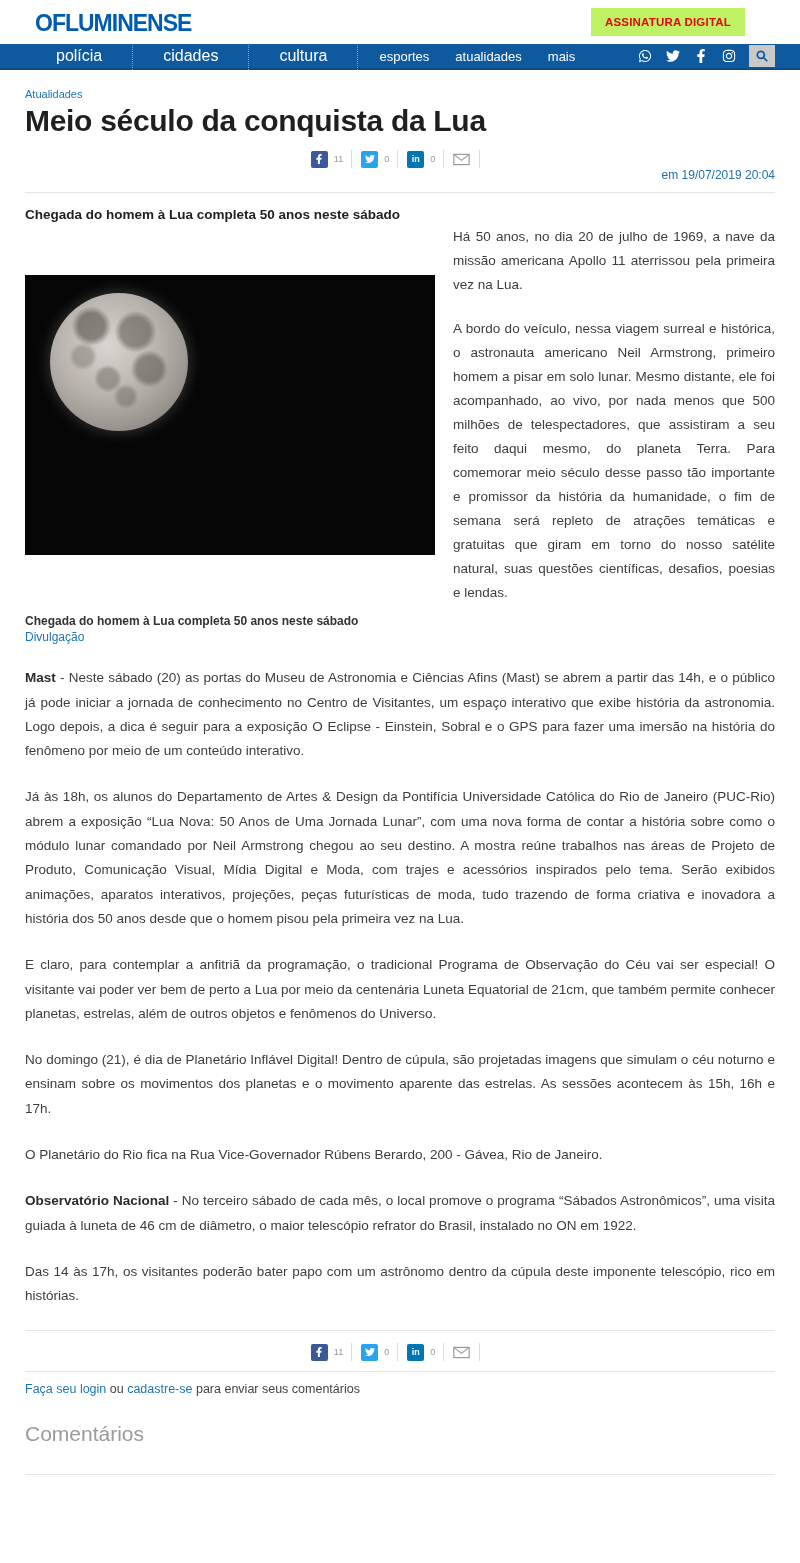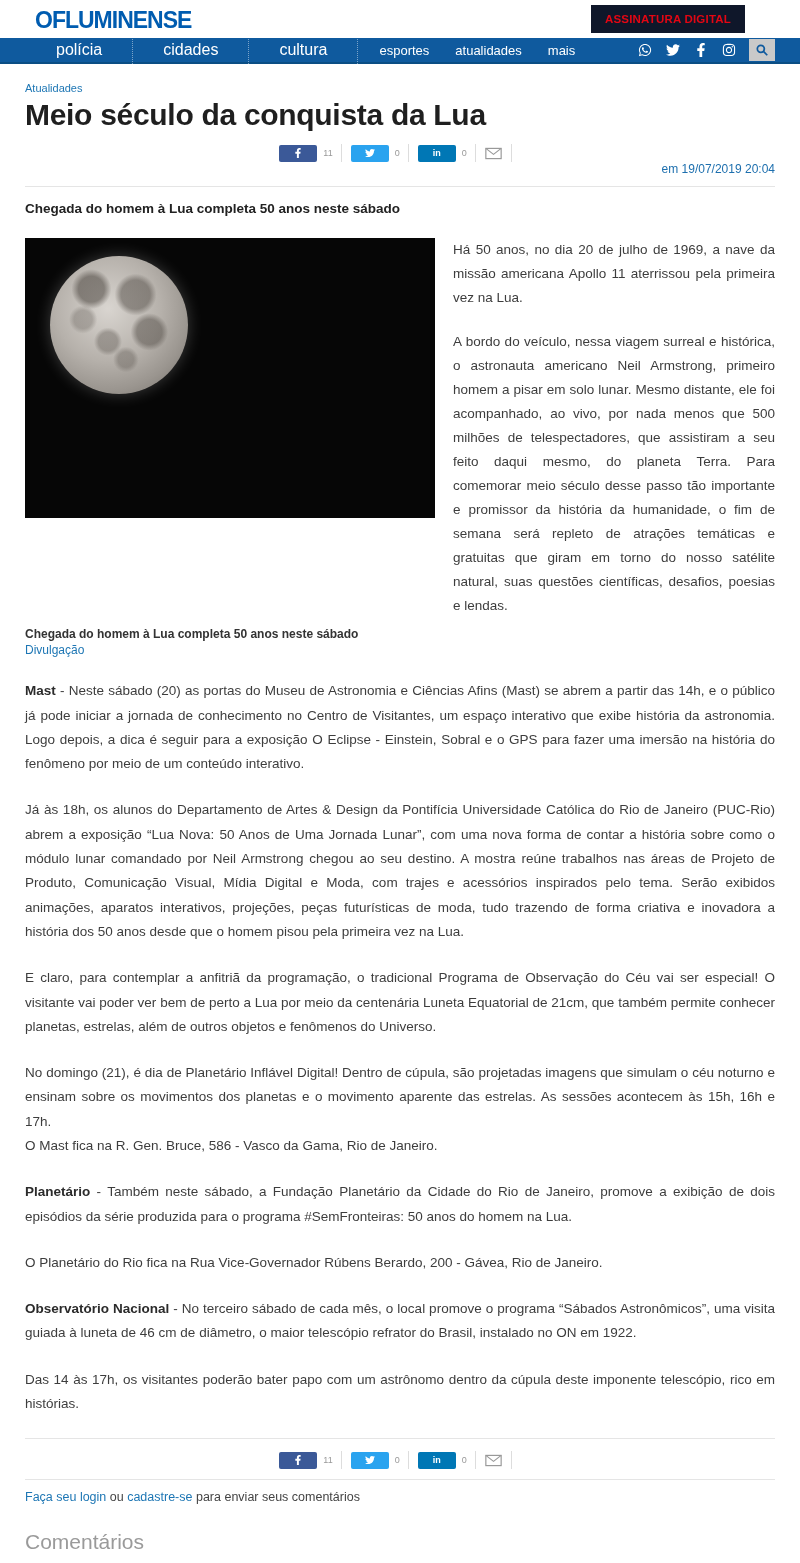--- a/index.html
+++ b/index.html
@@ -1,21 +1,21 @@
 <!DOCTYPE html>
 <html><head>
 <meta charset="utf-8">
 <style>
   * { margin:0; padding:0; box-sizing:border-box; }
   body { width:800px; font-family:"Liberation Sans","DejaVu Sans",sans-serif; background:#fff; color:#3d3d3d; }
 
   
-  .header { height:38px; background:#fff; display:flex; align-items:center; justify-content:space-between; padding:0 55px 0 35px; }
+  .header { height:44px; background:#fff; display:flex; align-items:center; justify-content:space-between; padding:0 55px 0 35px; }
   .logo { font-size:23px; font-weight:800; letter-spacing:-1px; color:#005cb0; transform:scaleY(1.08); }
-  .subscribe-btn { background:#0f172a; color:#e30613; font-size:11.5px; font-weight:bold; padding:8px 14px; border:none; cursor:pointer; letter-spacing:.2px; }
+  .subscribe-btn { background:#bef264; color:#e30613; font-size:11.5px; font-weight:bold; padding:8px 14px; border:none; cursor:pointer; letter-spacing:.2px; }
 
   
   .nav { height:26px; background:#0f5a9e; border-bottom:2px solid #0b4e84; display:flex; align-items:center; padding:0 25px; }
   .nav-primary { display:flex; align-items:center; height:100%; }
   .nav-item-lg { color:#fff; font-size:16px; padding:16px 30px; height:100%; display:flex; align-items:center; border-right:1px dotted rgba(255,255,255,.45); cursor:pointer; }
   .nav-item-lg:first-child { border-left:1px dotted rgba(255,255,255,0); }
   .nav-item-sm { color:#fff; font-size:13px; padding:0 13px; cursor:pointer; }
   .nav-secondary { display:flex; align-items:center; margin-left:8px; }
   .nav-right { margin-left:auto; display:flex; align-items:center; gap:13px; }
   .nav-icon { width:15px; height:15px; display:flex; align-items:center; justify-content:center; cursor:pointer; }
@@ -23,33 +23,33 @@
   .search-btn { width:26px; height:22px; background:#c9c9c9; display:flex; align-items:center; justify-content:center; cursor:pointer; }
 
   
   .content { width:750px; margin:0 auto; }
   .breadcrumb { margin-top:18px; font-size:11px; color:#1d76b4; cursor:pointer; }
   h1.title { font-size:30px; font-weight:bold; color:#1f1f1f; margin-top:4px; letter-spacing:-.3px; }
 
   .share-row { display:flex; align-items:center; margin-top:12px; padding-bottom:10px;flex-direction:column; }
   .share-row.bordered { border-bottom:1px solid #e5e5e5; }
   .share-group { display:flex; align-items:center; }
-  .share-btn { width:38px; height:17px; display:flex; align-items:center; justify-content:center; border-radius:2px; cursor:pointer; }
+  .share-btn { width:17px; height:17px; display:flex; align-items:center; justify-content:center; border-radius:2px; cursor:pointer; }
   .share-btn svg { width:10px; height:10px; fill:#fff; }
   .share-fb { background:#3b5998; }
   .share-tw { background:#2aa3ef; }
   .share-li { background:#0077b5; color:#fff; font-size:9px; font-weight:bold; }
   .share-count { font-size:9px; color:#999; margin:0 8px 0 6px; }
   .share-sep { width:1px; height:18px; background:#ddd; margin-right:9px; }
   .share-mail { margin-right:9px; cursor:pointer; display:flex; }
   .pub-date { margin-left:auto; font-size:12px; color:#1d6fae; }
 
   .subhead { margin-top:14px; font-size:13.5px; font-weight:bold; color:#222; }
 
-  .article-top { display:flex; margin-top:22px; }
+  .article-top { display:flex; margin-top:3px;align-items:center; }
   .moon-image { width:410px; height:280px; background:#060606; position:relative; flex-shrink:0; overflow:hidden; }
   .moon { position:absolute; left:25px; top:18px; width:138px; height:138px; border-radius:50%;
     background:
       radial-gradient(circle at 30% 24%, rgba(74,68,62,.55) 0 9%, transparent 14%),
       radial-gradient(circle at 62% 28%, rgba(80,74,68,.5) 0 11%, transparent 16%),
       radial-gradient(circle at 72% 55%, rgba(70,64,58,.45) 0 10%, transparent 15%),
       radial-gradient(circle at 42% 62%, rgba(92,86,80,.4) 0 8%, transparent 12%),
       radial-gradient(circle at 24% 46%, rgba(100,94,88,.35) 0 7%, transparent 11%),
       radial-gradient(circle at 55% 75%, rgba(84,78,72,.35) 0 6%, transparent 10%),
       radial-gradient(circle at 42% 38%, #d9d5d0 0%, #b6b1ab 45%, #9a958f 70%, #7d7872 90%, #615d58 100%);
@@ -166,22 +166,21 @@
     </div>
   </div>
 
   <div class="caption">Chegada do homem à Lua completa 50 anos neste sábado</div>
   <div class="credit">Divulgação</div>
 
   <div class="body-text">
     <p><span class="lead">Mast</span><span> - Neste sábado (20) as portas do Museu de Astronomia e Ciências Afins (Mast) se abrem a partir das 14h, e o público já pode iniciar a jornada de conhecimento no Centro de Visitantes, um espaço interativo que exibe história da astronomia. Logo depois, a dica é seguir para a exposição O Eclipse - Einstein, Sobral e o GPS para fazer uma imersão na história do fenômeno por meio de um conteúdo interativo.</span></p>
     <p><span>Já às 18h, os alunos do Departamento de Artes &amp; Design da Pontifícia Universidade Católica do Rio de Janeiro (PUC-Rio) abrem a exposição “Lua Nova: 50 Anos de Uma Jornada Lunar”, com uma nova forma de contar a história sobre como o módulo lunar comandado por Neil Armstrong chegou ao seu destino. A mostra reúne trabalhos nas áreas de Projeto de Produto, Comunicação Visual, Mídia Digital e Moda, com trajes e acessórios inspirados pelo tema. Serão exibidos animações, aparatos interativos, projeções, peças futurísticas de moda, tudo trazendo de forma criativa e inovadora a história dos 50 anos desde que o homem pisou pela primeira vez na Lua.</span></p>
     <p><span>E claro, para contemplar a anfitriã da programação, o tradicional Programa de Observação do Céu vai ser especial! O visitante vai poder ver bem de perto a Lua por meio da centenária Luneta Equatorial de 21cm, que também permite conhecer planetas, estrelas, além de outros objetos e fenômenos do Universo.</span></p>
-    <p><span>No domingo (21), é dia de Planetário Inflável Digital! Dentro de cúpula, são projetadas imagens que simulam o céu noturno e ensinam sobre os movimentos dos planetas e o movimento aparente das estrelas. As sessões acontecem às 15h, 16h e 17h.</span><br><span>O Mast fica na R. Gen. Bruce, 586 - Vasco da Gama, Rio de Janeiro.</span></p>
-    <p><span class="lead">Planetário</span><span> - Também neste sábado, a Fundação Planetário da Cidade do Rio de Janeiro, promove a exibição de dois episódios da série produzida para o programa #SemFronteiras: 50 anos do homem na Lua.</span></p>
+    <p><span>No domingo (21), é dia de Planetário Inflável Digital! Dentro de cúpula, são projetadas imagens que simulam o céu noturno e ensinam sobre os movimentos dos planetas e o movimento aparente das estrelas. As sessões acontecem às 15h, 16h e 17h.</span><br></p>
     <p><span>O Planetário do Rio fica na Rua Vice-Governador Rúbens Berardo, 200 - Gávea, Rio de Janeiro.</span></p>
     <p><span class="lead">Observatório Nacional</span><span> - No terceiro sábado de cada mês, o local promove o programa “Sábados Astronômicos”, uma visita guiada à luneta de 46 cm de diâmetro,  o maior telescópio refrator do Brasil, instalado no ON em 1922.</span></p>
     <p><span>Das 14 às 17h, os visitantes poderão bater papo com um astrônomo dentro da cúpula deste imponente telescópio, rico em histórias.</span></p>
   </div>
 
   <div class="hr"></div>
 
   <div class="share-row bordered">
     <div class="share-group">
       <span class="share-btn share-fb">

